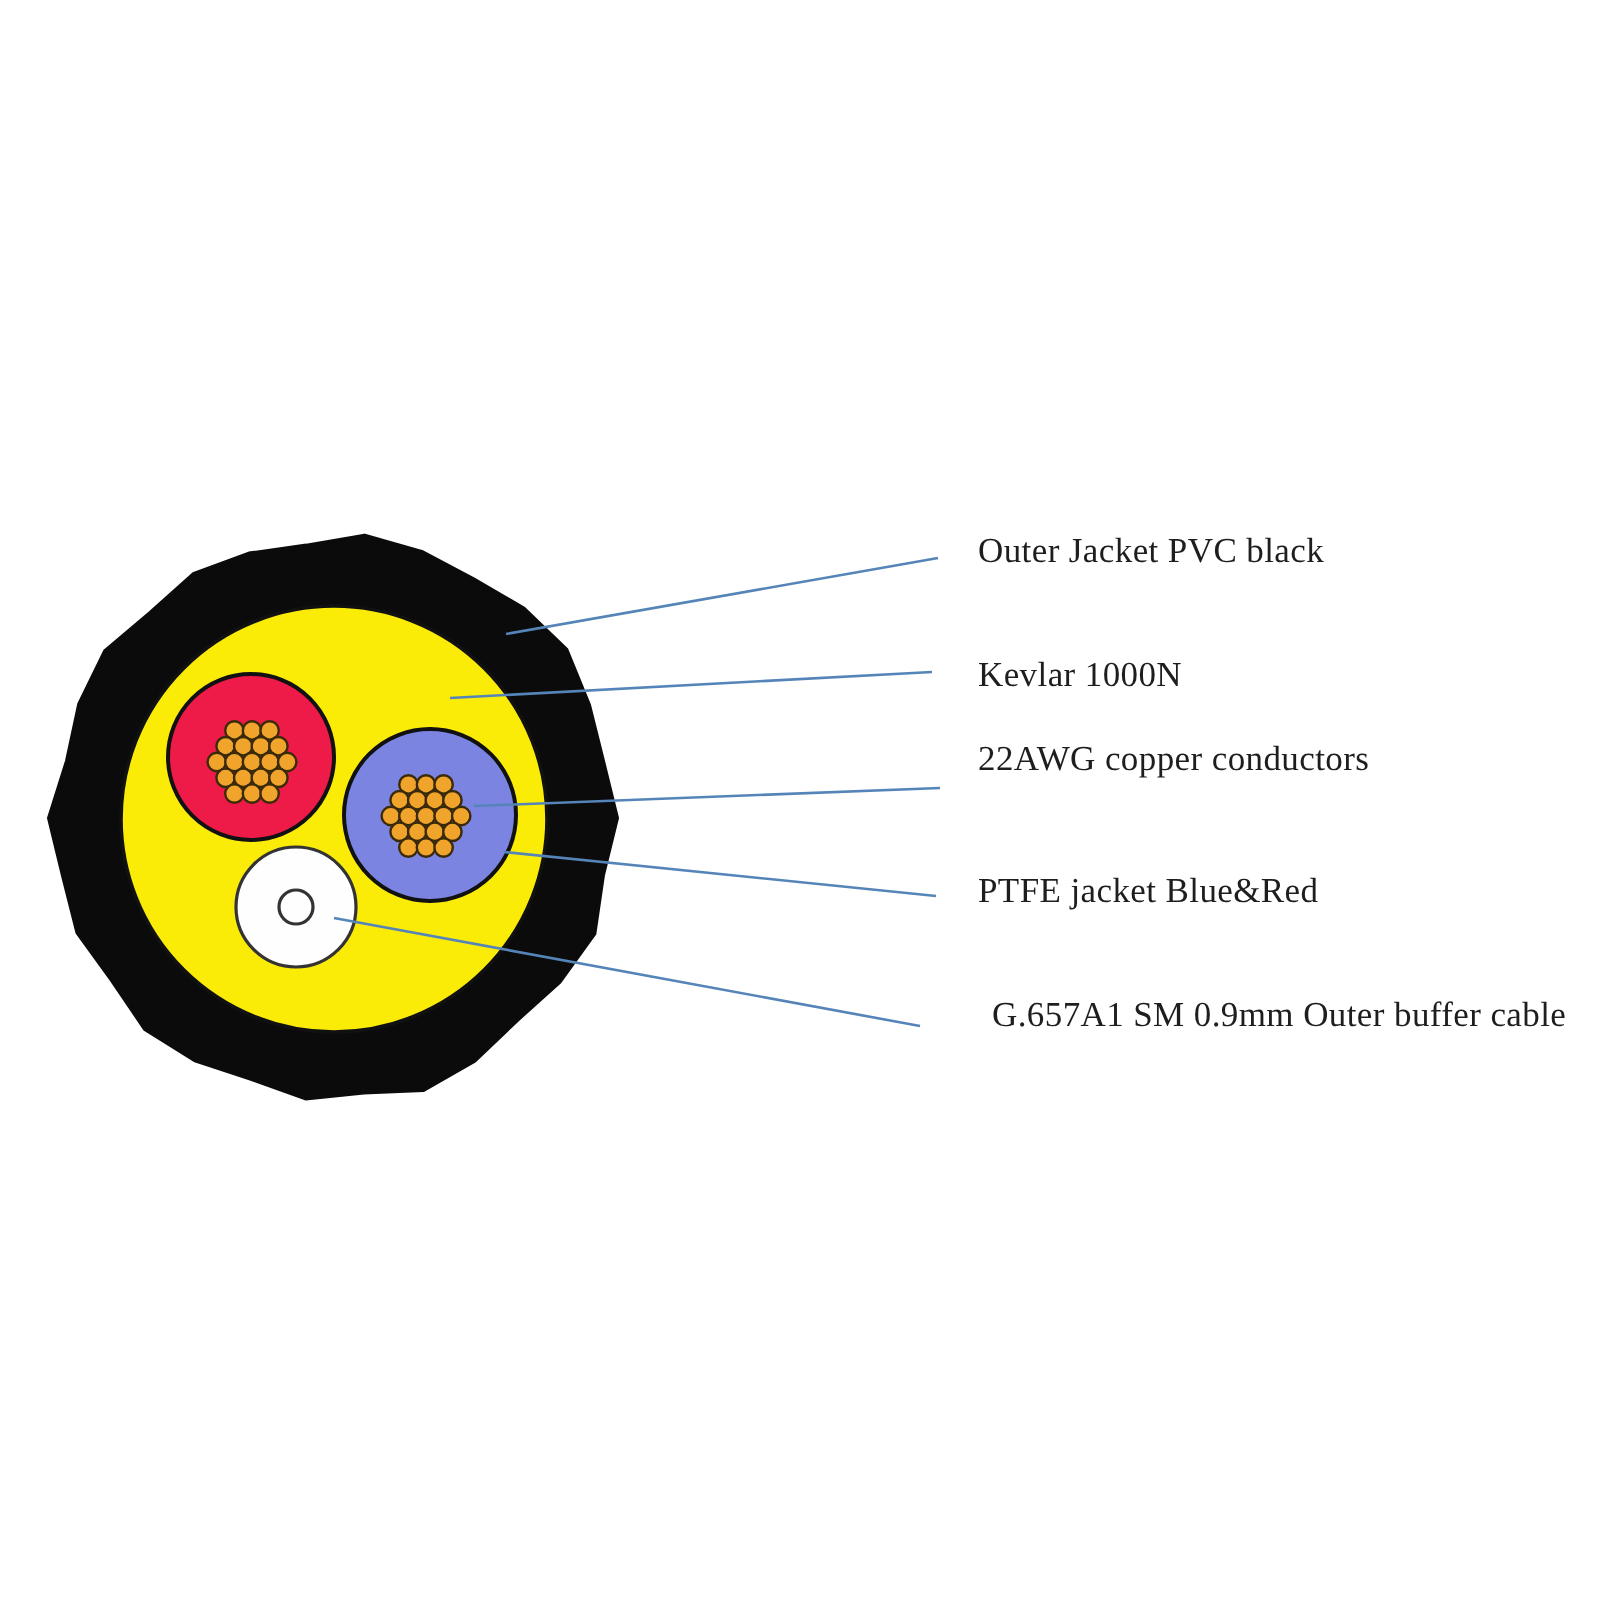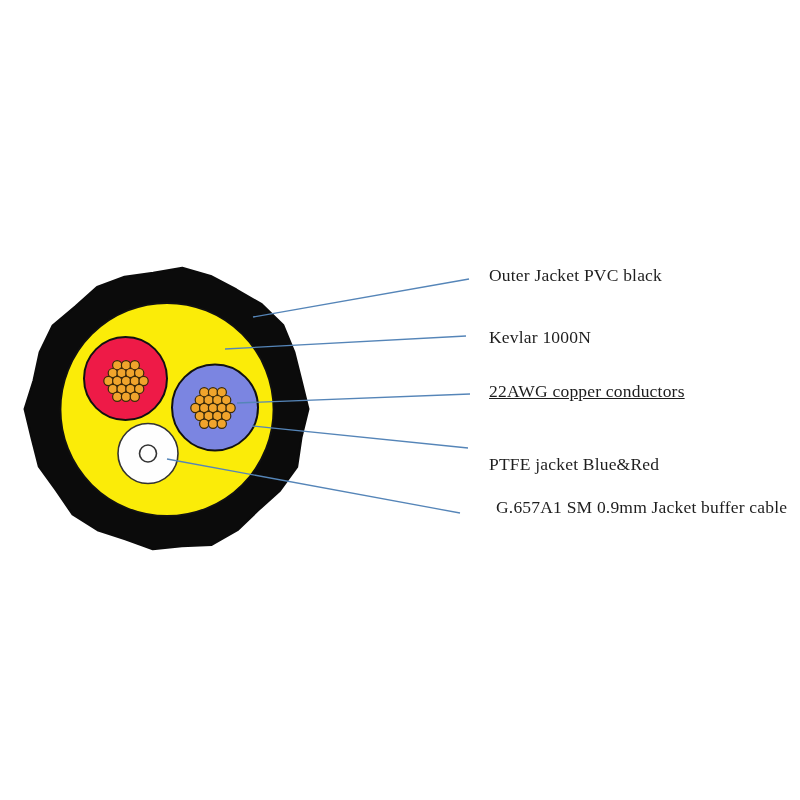--- a/index.html
+++ b/index.html
@@ -95,18 +95,18 @@
       <line x1="237" y1="403" x2="470" y2="394" stroke-width="1.3" stroke="#5585b8"></line>
       <line x1="252" y1="426" x2="468" y2="448" stroke-width="1.3" stroke="#5585b8"></line>
       <line x1="167" y1="459" x2="460" y2="513" stroke-width="1.3" stroke="#5585b8"></line>
     </g>
   </svg>
 
   <div class="callout-label" style="left: 489px; top: 265px; color: rgb(30, 30, 30);">Outer Jacket PVC black</div>
 
   <div class="callout-label" style="left: 489px; top: 327px; color: rgb(30, 30, 30); font-family: Liberation Serif, serif;">Kevlar 1000N</div>
 
-  <div class="callout-label" style="left: 489px; top: 381px; color: rgb(30, 30, 30); text-decoration: underline;">22AWG copper conductors</div>
+  <div class="callout-label" style="left: 489px; top: 369px; color: rgb(30, 30, 30);">22AWG copper conductors</div>
 
-  <div class="callout-label" style="left: 489px; top: 454px; color: rgb(30, 30, 30); text-align: right;">PTFE jacket Blue&amp;Red</div>
+  <div class="callout-label" style="left: 489px; top: 435px; color: rgb(30, 30, 30); text-align: right;">PTFE jacket Blue&amp;Red</div>
 
-  <div class="callout-label" style="left: 496px; top: 497px; color: rgb(30, 30, 30);">G.657A1 SM 0.9mm Jacket buffer cable</div>
+  <div class="callout-label" style="left: 496px; top: 497px; color: rgb(30, 30, 30);">G.657A1 SM 0.9mm Outer buffer cable</div>
 </div>
 
 </body></html>

